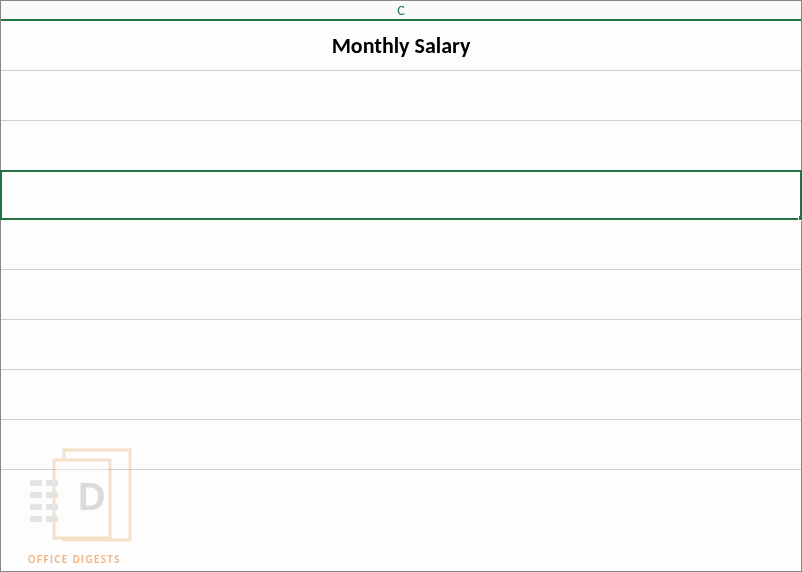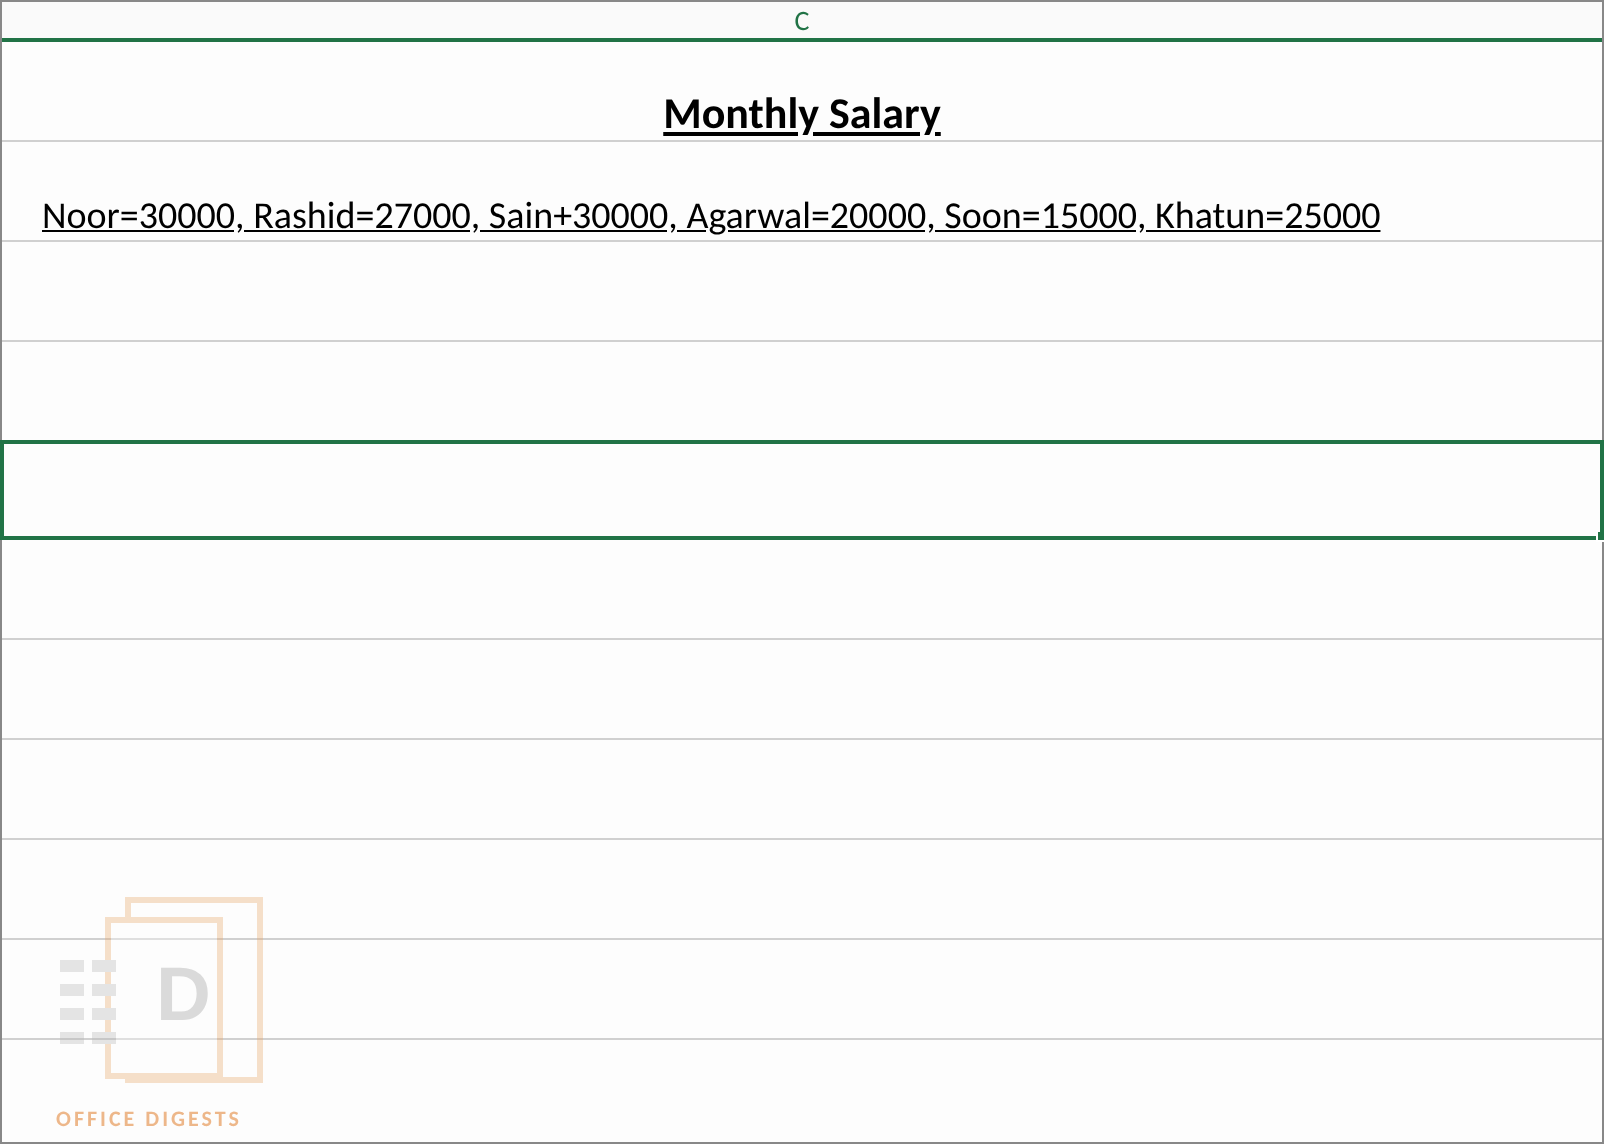--- a/index.html
+++ b/index.html
@@ -23,23 +23,22 @@
     text-align: center;
     font-size: 14px;
     color: #217346;
     line-height: 20px;
     font-weight: 500;
   }
   .row {
     height: 50px;
     border-bottom: 1px solid #d0d0d0;
     display: flex;
-    align-items: flex-end;
-    padding: 0 20px;
-    text-decoration: underline;
+    align-items: center;
+    padding: 0 8px;
   }
   .row.title {
     justify-content: center;
     font-weight: bold;
     font-size: 22px;
     color: #000;
   }
   .row.data {
     font-size: 19px;
     color: #000;
@@ -95,23 +94,20 @@
 <body>
 
 <div class="sheet">
 
   <div class="col-header">C</div>
 
   <div class="row title">
     <span>Monthly Salary</span>
   </div>
 
-  <div class="row data">
-    <span>Noor=30000, Rashid=27000, Sain+30000, Agarwal=20000, Soon=15000, Khatun=25000</span>
-  </div>
 
   <div class="row"></div>
   <div class="row"></div>
 
   <div class="row selected">
     <div class="fill-handle"></div>
   </div>
 
   <div class="row"></div>
   <div class="row"></div>

